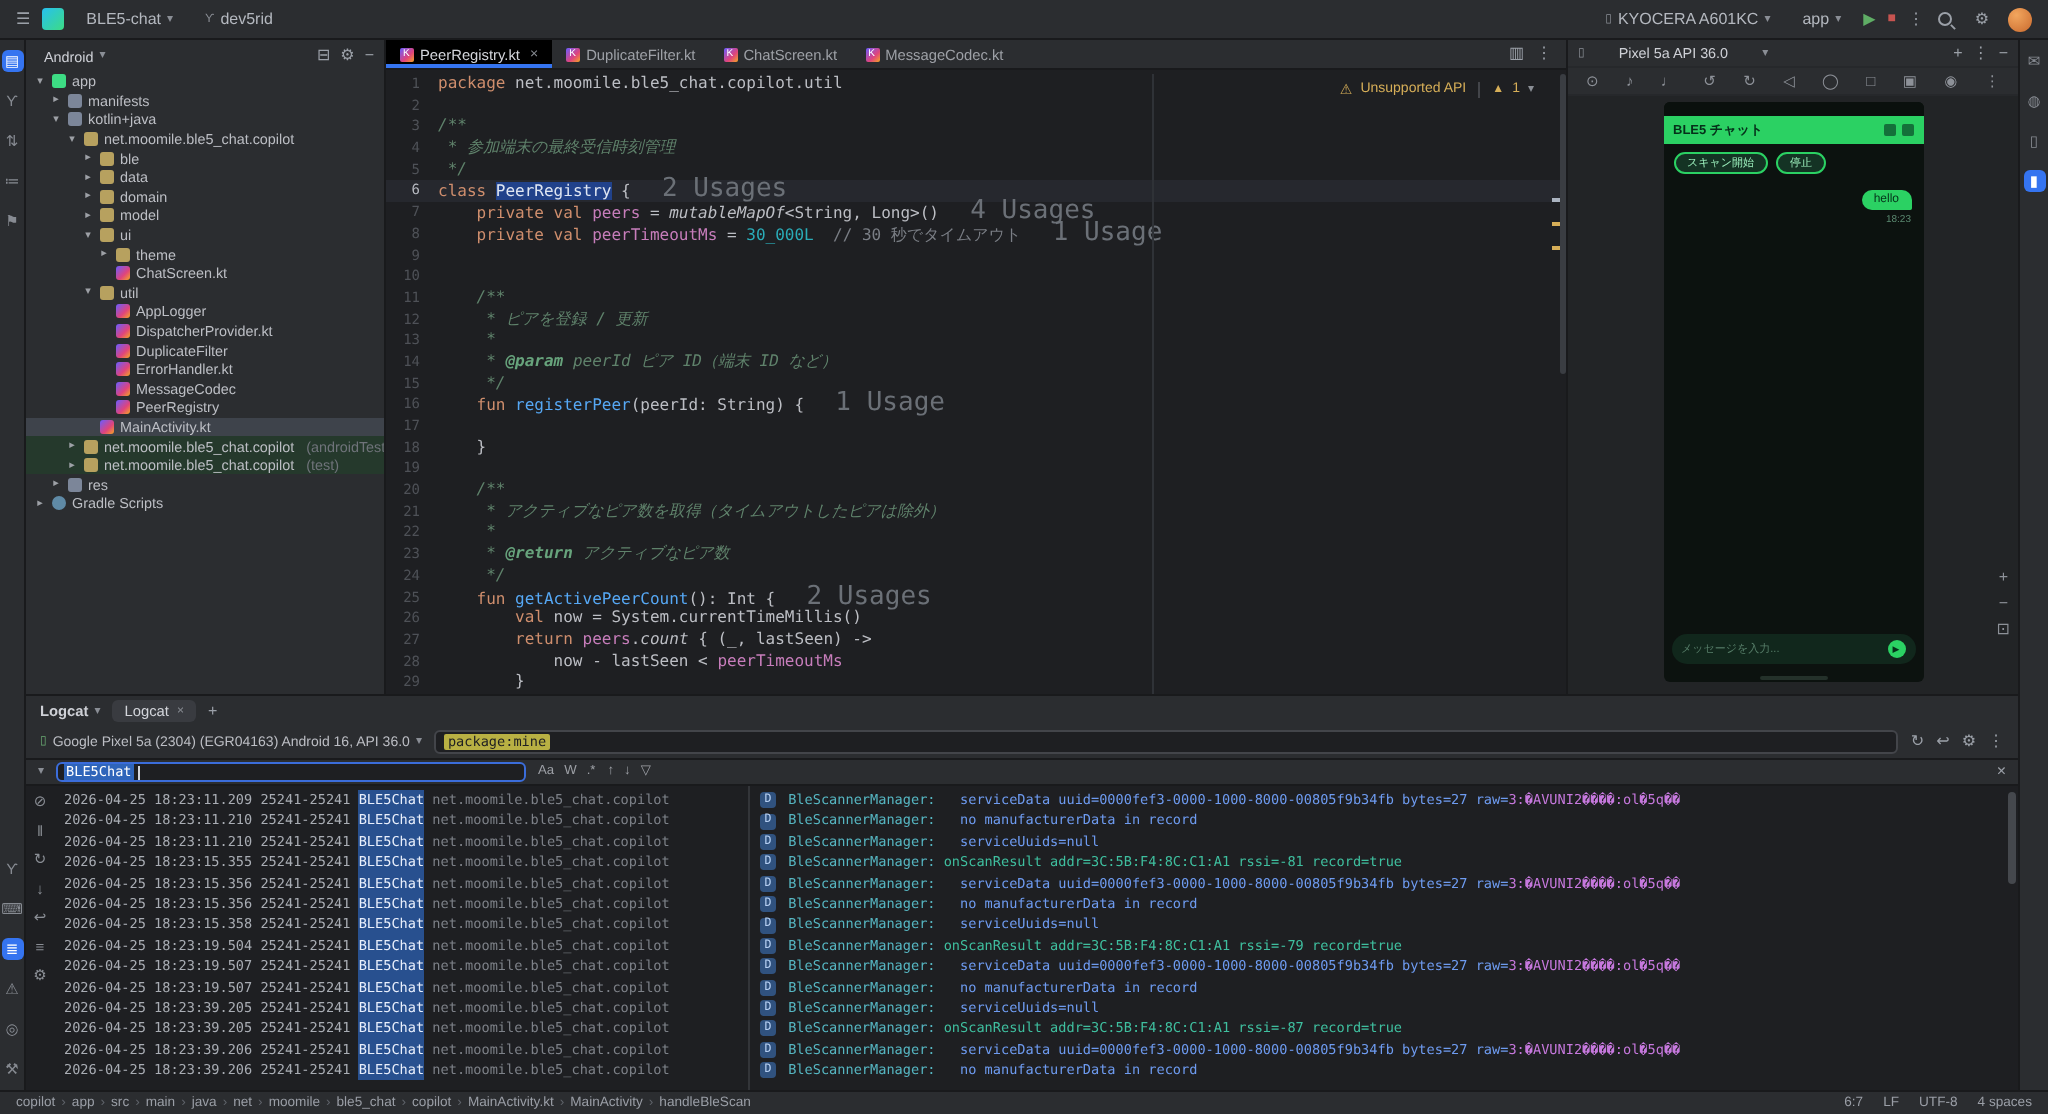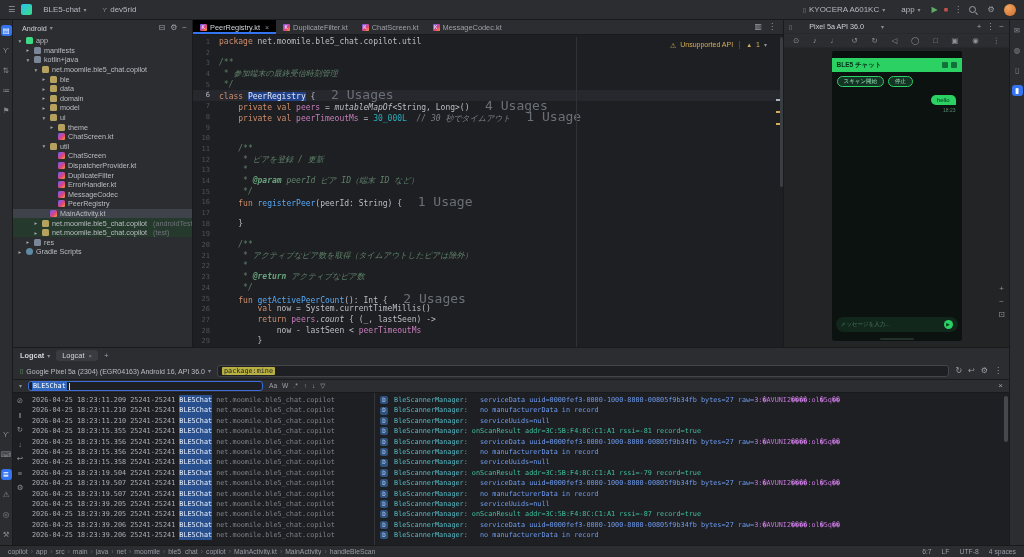--- a/index.html
+++ b/index.html
@@ -57,21 +57,21 @@
   .kicon::after{content:"K";color:#fff;font-size:5px;position:absolute;left:1.5px;top:0.5px}
   .tclose{color:#8a8e95;font-size:7px;margin-left:2px}
   .tabbar-icons{margin-left:auto;display:flex;gap:6px;align-items:center;padding-right:7px}
   .code-wrap{flex:1;position:relative;overflow:hidden;font-family:"DejaVu Sans Mono",monospace;font-size:8px;line-height:10.7px;padding-top:2px}
   .cl{display:flex;height:10.7px;white-space:pre}
   .cl.cur{background:#26282e}
   .ln{width:26px;flex:0 0 26px;text-align:right;padding-right:9px;color:#4e5157;font-size:7px}
   .cl.cur .ln{color:#b6b9c0}
   .ct{white-space:pre}
   .c-kw{color:#cf8e6d}.c-pl{color:#bcbec4}.c-doc{color:#5f826b;font-style:italic}
-  .c-dtag{color:#67a37c;font-style:italic;font-weight:bold}.c-cm{color:#7a7e85;font-style:italic}
+  .c-dtag{color:#67a37c;font-style:italic;font-weight:bold}.c-cm{color:#7a7e85;}
   .c-num{color:#2aacb8}.c-fn{color:#56a8f5}.c-prop{color:#c77dbb}
   .c-itl{color:#bcbec4;font-style:italic}
   .c-hint{color:#6b7077;font-size:13px}
   .c-sel{background:#21428b;color:#dfe6f2}
   .guide{position:absolute;left:383px;top:2px;bottom:0;width:1px;background:#2f3237}
   .annot{position:absolute;top:5px;right:16px;display:flex;align-items:center;gap:4px;font-size:7px;color:#d6ae58;font-family:"Liberation Sans",sans-serif;background:#1e1f22}
   .annot .warn{color:#d6ae58;font-size:7px}
   .annot-sep{width:1px;height:8px;background:#43454a;margin:0 2px}
   .tri{font-size:6px;color:#d6ae58}
   .tick{position:absolute;right:2px;width:5px;height:2px;background:#d6ae58}
@@ -266,21 +266,21 @@
                 <span class="tlabel">ChatScreen.kt</span>
               </div>
               <div class="trow" style="padding-left: 28px;">
                 <span class="arr">▾</span>
                 <span class="ticon i-pkg"></span>
                 <span class="tlabel">util</span>
               </div>
               <div class="trow" style="padding-left: 36px;">
                 <span class="arr"></span>
                 <span class="ticon i-kt"></span>
-                <span class="tlabel">ChatScreen</span>
+                <span class="tlabel">AppLogger</span>
               </div>
               <div class="trow" style="padding-left: 36px;">
                 <span class="arr"></span>
                 <span class="ticon i-kt"></span>
                 <span class="tlabel">DispatcherProvider.kt</span>
               </div>
               <div class="trow" style="padding-left: 36px;">
                 <span class="arr"></span>
                 <span class="ticon i-kt"></span>
                 <span class="tlabel">DuplicateFilter</span>

